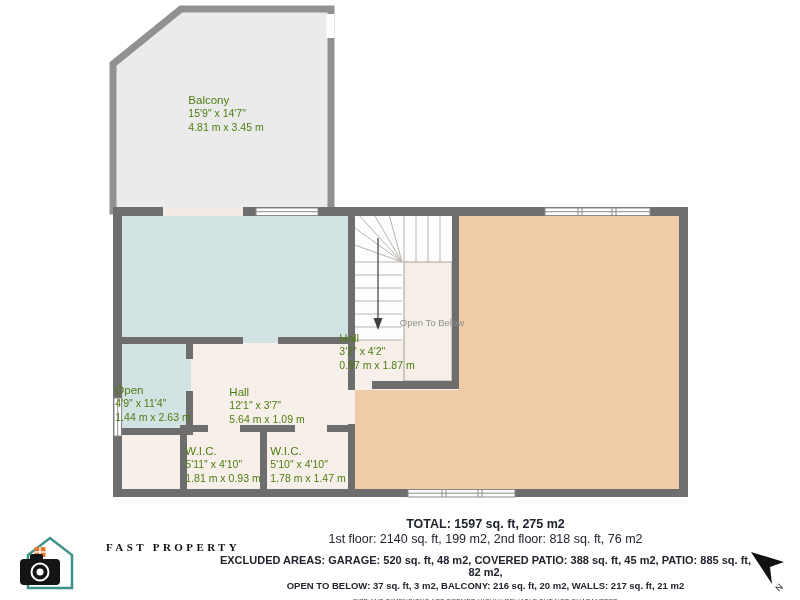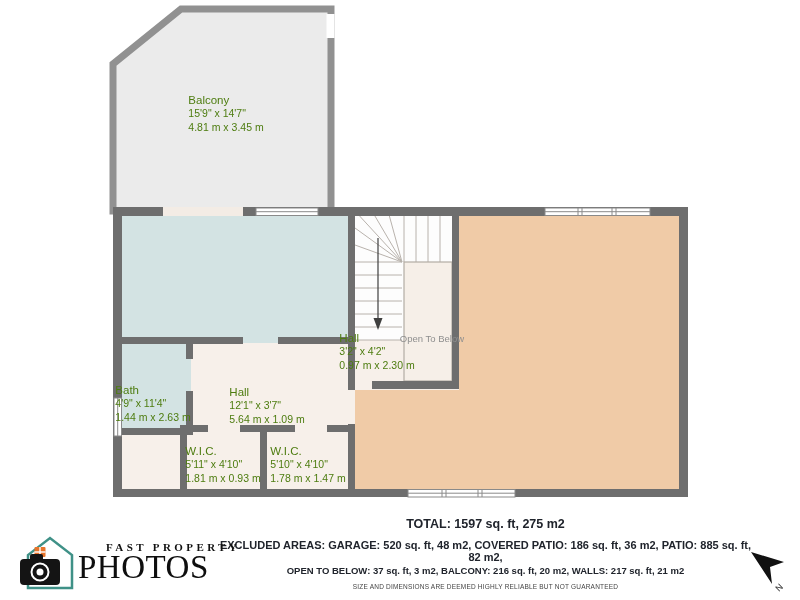--- a/index.html
+++ b/index.html
@@ -12,21 +12,21 @@
 
   .room-label {
     position:absolute; text-align:left; color:#4d7c0f;
     transform:translateX(-50%); white-space:nowrap;
   }
   .room-label .rn { display:block; font-size:11.5px; line-height:14px; }
   .room-label .rd { display:block; font-size:10.5px; line-height:13.5px; }
 
   .otb-label {
     position:absolute; color:#8f8f8f; font-size:9.5px;
-    transform:translateX(-50%); white-space:nowrap;margin-top:16px;
+    transform:translateX(-50%); white-space:nowrap;
   }
 
   .footer { position:absolute; left:213px; top:517px; width:545px; text-align:center; color:#20242c; }
   .f-total  { font-size:12.5px; font-weight:bold; }
   .f-floors { font-size:12.5px; margin-top:1px; }
   .f-excl1  { font-size:11px; font-weight:bold; margin-top:8px; }
   .f-excl2  { font-size:9.5px; margin-top:2px;font-weight:bold; }
   .f-disc   { font-size:6.5px; margin-top:7px; color:#444; letter-spacing:0.2px; }
 
   .logo { position:absolute; left:20px; top:535px; width:230px; height:60px; }
@@ -139,55 +139,56 @@
   </svg>
 
   <div class="room-label" style="left:226px; top:93px;">
     <span class="rn">Balcony</span>
     <span class="rd">15'9" x 14'7"</span>
     <span class="rd">4.81 m x 3.45 m</span>
   </div>
 
 
   <div class="room-label" style="left:153px; top:383px;">
-    <span class="rn">Bath</span>
+    <span class="rn">Open</span>
     <span class="rd">4'9" x 11'4"</span>
     <span class="rd">1.44 m x 2.63 m</span>
   </div>
 
   <div class="room-label" style="left:267px; top:385px;">
     <span class="rn">Hall</span>
     <span class="rd">12'1" x 3'7"</span>
     <span class="rd">5.64 m x 1.09 m</span>
   </div>
 
   <div class="room-label" style="left:377px; top:331px;">
     <span class="rn">Hall</span>
     <span class="rd">3'2" x 4'2"</span>
-    <span class="rd">0.97 m x 2.30 m</span>
+    <span class="rd">0.97 m x 1.87 m</span>
   </div>
 
   <div class="room-label" style="left:223px; top:444px;">
     <span class="rn">W.I.C.</span>
     <span class="rd">5'11" x 4'10"</span>
     <span class="rd">1.81 m x 0.93 m</span>
   </div>
 
   <div class="room-label" style="left:308px; top:444px;">
     <span class="rn">W.I.C.</span>
     <span class="rd">5'10" x 4'10"</span>
     <span class="rd">1.78 m x 1.47 m</span>
   </div>
 
 
   <div class="otb-label" style="left:432px; top:317px;">Open To Below</div>
 
   <div class="footer">
     <div class="f-total">TOTAL: 1597 sq. ft, 275 m2</div>
-    <div class="f-excl1">EXCLUDED AREAS: GARAGE: 520 sq. ft, 48 m2, COVERED PATIO: 186 sq. ft, 36 m2, PATIO: 885 sq. ft, 82 m2,</div>
+    <div class="f-floors">1st floor: 2140 sq. ft, 199 m2, 2nd floor: 818 sq. ft, 76 m2</div>
+    <div class="f-excl1">EXCLUDED AREAS: GARAGE: 520 sq. ft, 48 m2, COVERED PATIO: 388 sq. ft, 45 m2, PATIO: 885 sq. ft, 82 m2,</div>
     <div class="f-excl2">OPEN TO BELOW: 37 sq. ft, 3 m2, BALCONY: 216 sq. ft, 20 m2, WALLS: 217 sq. ft, 21 m2</div>
     <div class="f-disc">SIZE AND DIMENSIONS ARE DEEMED HIGHLY RELIABLE BUT NOT GUARANTEED</div>
   </div>
 
   <div class="logo">
     <svg width="78" height="60" viewBox="0 0 78 60">
       <g>
         <path d="M8,53 L8,20 L30,3 L52,20 L52,53 Z" fill="none" stroke="#3f9187" stroke-width="2.5"></path>
       </g>
       <g>
@@ -196,16 +197,15 @@
         <line x1="14.5" y1="17" x2="25.5" y2="17" stroke="#ffffff" stroke-width="1.4"></line>
       </g>
       <g>
         <rect x="10" y="19" width="13" height="7" rx="2" fill="#141414"></rect>
         <rect x="0" y="24" width="40" height="26" rx="4" fill="#141414"></rect>
         <circle cx="20" cy="37" r="8.5" fill="#141414" stroke="#ffffff" stroke-width="2"></circle>
         <circle cx="20" cy="37" r="3.5" fill="#ffffff"></circle>
       </g>
     </svg>
     <div class="logo-top">FAST PROPERTY</div>
-    <div class="logo-main">PHOTOS</div>
   </div>
 
 </div>
 
 </body></html>

